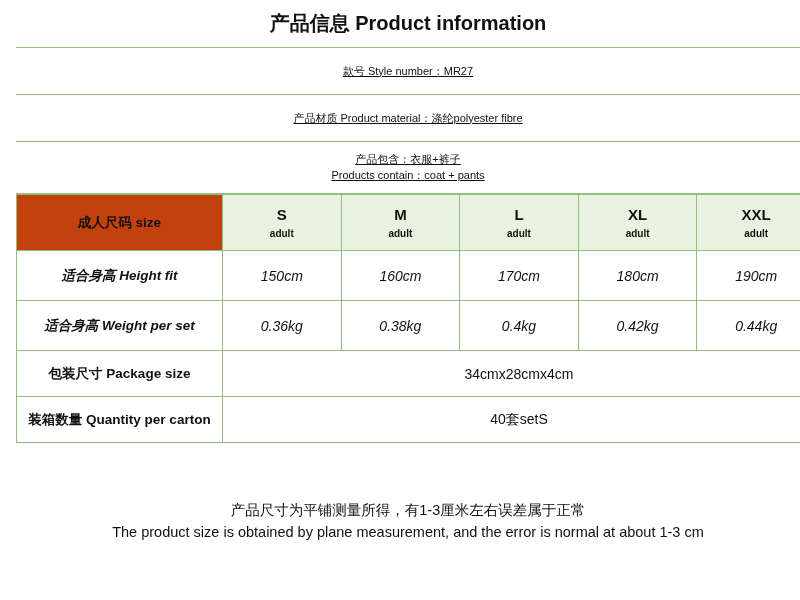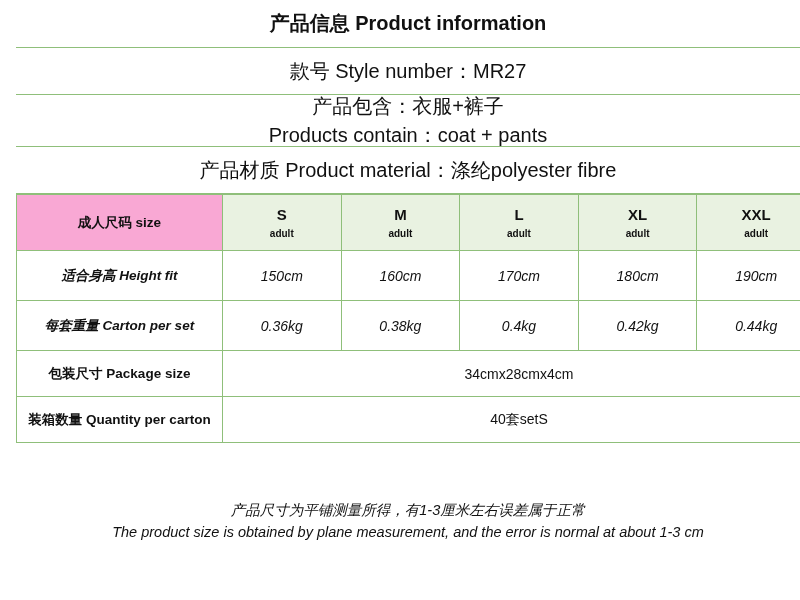--- a/index.html
+++ b/index.html
@@ -30,24 +30,25 @@
     font-size: 20px;
     font-weight: bold;
     border-bottom: 1px solid #8fbf7a;
     box-sizing: border-box;
   }
   .info-row {
     display: flex;
     align-items: center;
     justify-content: center;
     text-align: center;
-    font-size: 20px;
+    font-size: 11px;
     border-bottom: 1px solid #8fbf7a;
     box-sizing: border-box;
     padding: 0 8px;
+    text-decoration: underline;
   }
   .info-row.single {
     height: 47px;
   }
   .info-row.double {
     height: 52px;
     flex-direction: column;
     line-height: 1.45;
   }
   table.spec {
@@ -62,21 +63,21 @@
     vertical-align: middle;
     padding: 4px 2px;
     box-sizing: border-box;
   }
   table.spec td.label {
     width: 206px;
     font-weight: bold;
     font-size: 13.5px;
   }
   td.head-label {
-    background: #f9a8d4;
+    background: #c2410c;
     font-weight: bold;
     font-size: 15px;
   }
   td.head-size {
     background: #e9f2e1;
     font-weight: bold;
     font-size: 14px;
     line-height: 1.5;
   }
   .sz-letter { display: block; font-size: 15px; }
@@ -88,38 +89,37 @@
     flex: 1;
     display: flex;
     flex-direction: column;
     align-items: center;
     justify-content: center;
     text-align: left;
     font-size: 14.5px;
     line-height: 1.5;
     padding: 0 10px;
     box-sizing: border-box;
-    font-style: italic;
   }
 </style>
 </head>
 <body>
 
 <div class="sheet">
 
   <div class="title-row">产品信息 Product information</div>
 
   <div class="info-row single">款号 Style number：MR27</div>
 
+  <div class="info-row single">产品材质 Product material：涤纶polyester fibre</div>
+
   <div class="info-row double">
     <div>产品包含：衣服+裤子</div>
     <div>Products contain：coat + pants</div>
   </div>
-
-  <div class="info-row single">产品材质 Product material：涤纶polyester fibre</div>
 
   <table class="spec">
     <tbody>
         <tr class="size-head">
       <td class="label head-label">成人尺码 size</td>
       <td class="head-size">
         <span class="sz-letter">S</span>
         <span class="sz-adult">adult</span>
       </td>
       <td class="head-size">
@@ -143,21 +143,21 @@
     <tr class="data-row">
       <td class="label">适合身高 Height fit</td>
       <td>150cm</td>
       <td>160cm</td>
       <td>170cm</td>
       <td>180cm</td>
       <td>190cm</td>
     </tr>
 
     <tr class="data-row">
-      <td class="label">每套重量 Carton per set</td>
+      <td class="label">适合身高 Weight per set</td>
       <td>0.36kg</td>
       <td>0.38kg</td>
       <td>0.4kg</td>
       <td>0.42kg</td>
       <td>0.44kg</td>
     </tr>
 
     <tr class="merged-row">
       <td class="label">包装尺寸 Package size</td>
       <td colspan="5">34cmx28cmx4cm</td>

